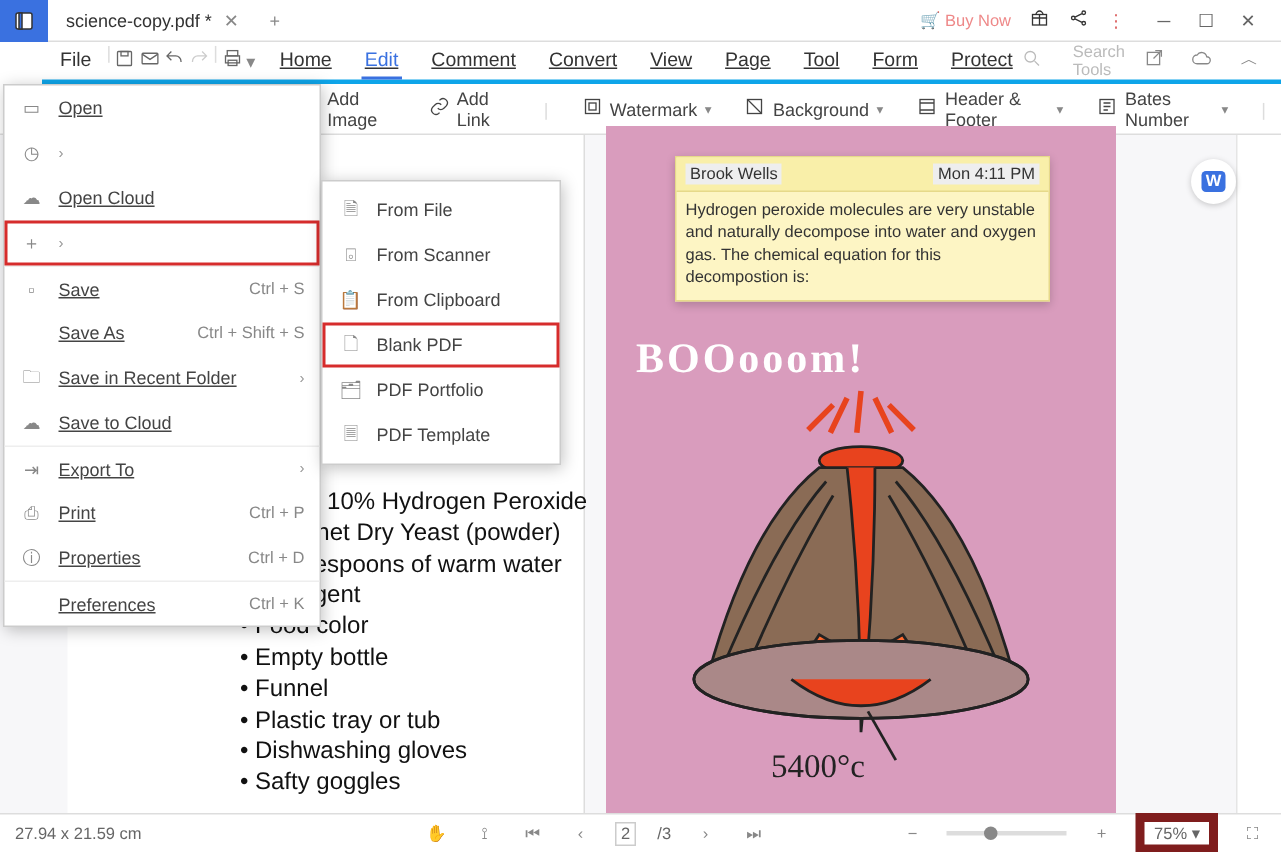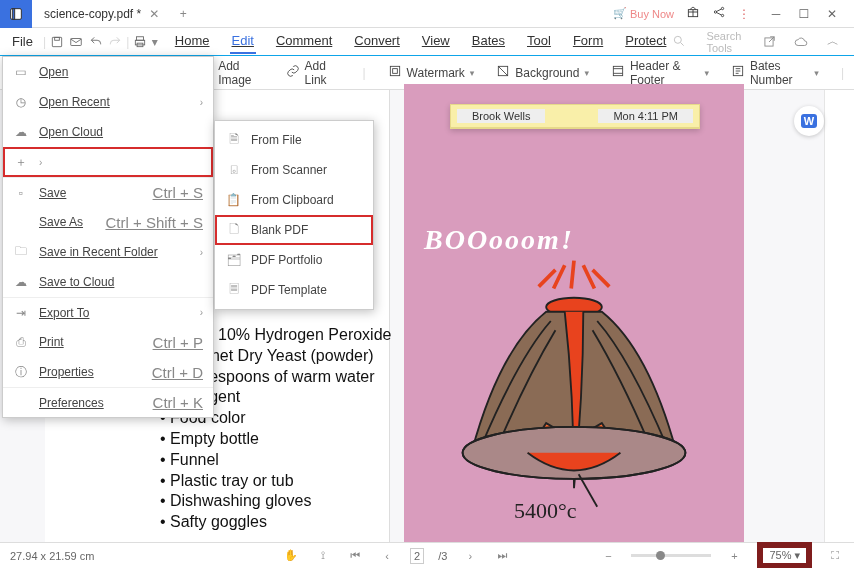--- a/index.html
+++ b/index.html
@@ -12,21 +12,21 @@
 .tab { height: 24px; background: #fff; display: flex; align-items: center; padding: 0 8px; gap: 6px; border-radius: 4px 4px 0 0; margin-left: 4px; }
 .tab-close { width: 14px; height: 14px; display:flex; align-items:center; justify-content:center; color:#888; cursor:pointer;}
 .tab-new { width: 20px; text-align:center; color:#888; margin-left:4px; cursor:pointer;}
 .titlebar-spacer { flex: 1; }
 .titlebar-right { display:flex; align-items:center; gap:12px; padding-right:8px; }
 .buy-now { color: #e88; display:flex; align-items:center; gap:3px; font-size:11px; cursor:pointer;}
 .win-controls { display:flex; gap:0; }
 .win-btn { width:28px; height:20px; display:flex; align-items:center; justify-content:center; color:#666; cursor:pointer;}
 
 
-.menurow { height: 28px; display:flex; align-items:center; padding:0 4px; border-bottom:1px solid #0ea5e9; gap:2px; }
+.menurow { height: 28px; display:flex; padding:0 4px; border-bottom:3px solid #0ea5e9; gap:2px;margin-left:28px; }
 .menurow .file-btn { font-size:13px; padding:4px 8px; cursor:pointer; }
 .menurow .icon-btn { width:22px; height:22px; display:flex; align-items:center; justify-content:center; color:#666; cursor:pointer;}
 .menurow .dd { width:10px; color:#888; display:flex; align-items:center; justify-content:center;}
 .tabbar { display:flex; gap:18px; margin-left:12px;text-decoration:underline; }
 .tabbar-item { font-size:13px; padding:4px 2px; cursor:pointer; }
 .tabbar-item.active { color:#3a71e0; border-bottom:2px solid #3a71e0; }
 .menurow-spacer { flex:1; }
 .search-tools { display:flex; align-items:center; gap:20px; color:#bbb; font-size:11px; margin-right:6px;}
 .right-icons { display:flex; gap:10px; margin-right:6px; }
 .right-icons .icon-btn { color:#888; }
@@ -41,44 +41,44 @@
 .content { position:absolute; top:90px; left:0; right:0; bottom:26px; background:#f7f7f9; }
 .paper-left { position:absolute; left:45px; top:0; width:345px; height:100%; background:#fff; border-right:1px solid #ddd; }
 .paper-right { position:absolute; left:404px; top:-6px; width:340px; height:480px; background:#d99cbd; }
 .right-sidebar { position:absolute; right:0; top:0; width:30px; height:100%; background:#fff; border-left:1px solid #e5e5e5;}
 .word-icon-badge { position:absolute; right:30px; top:16px; width:30px; height:30px; background:#fff; border-radius:50%; box-shadow:0 1px 4px rgba(0,0,0,.2); display:flex; align-items:center; justify-content:center;}
 .word-icon-badge span { background:#3a71e0; color:#fff; font-size:11px; font-weight:bold; padding:1px 3px; border-radius:3px;}
 
 
 .note { position:absolute; left:46px; top:20px; width:250px; background:#fdf5c4; border:1px solid #e6d98a; box-shadow:0 2px 6px rgba(0,0,0,.2); font-size:11px;}
 .note-head { display:flex; justify-content:space-between; padding:4px 6px; background:#f9efa9; border-bottom:1px solid #e6d98a;}
-.note-head span { background:#eee; padding:1px 15px;text-align:right;}
+.note-head span { background:#eee; padding:1px 3px;text-align:right;}
 .note-body { padding:5px 6px; line-height:1.35; height:72px;}
 
 
 .volcano-area { position:absolute; left:20px; top:140px; width:310px; height:300px;}
-.boom-text { font-family:cursive; color:#fff; font-size:28px; letter-spacing:2px; font-style:italic; font-weight:600;}
+.boom-text { font-family:cursive; color:#fff; font-size:28px; letter-spacing:2px; font-weight:600;}
 .temp-label { position:absolute; bottom:0; left:90px; font-family:cursive; font-size:22px; color:#222;}
 .page-no { position:absolute; bottom:2px; right:20px; font-size:12px; color:#5a3d55; font-weight:600;}
 
 
 .reaction-btn { position:absolute; left:268px; top:175px; font-family:cursive; font-size:13px; padding:3px 6px; border:1px solid #bbb; background:#fafafa;}
 
 
 .ingredients { position:absolute; left:170px; top:235px; font-size:16px; line-height:1.3; font-family:"Comic Sans MS",cursive; color:#111;}
 .ingredients li::marker { content:"• "; }
 
 
 .dropdown { position:absolute; background:#fff; box-shadow:1px 2px 10px rgba(0,0,0,.25); border:1px solid #ccc; z-index:20;}
 .dropdown-main { left:2px; top:56px; width:212px; }
 .dropdown-main .row { display:flex; align-items:center; height:30px; padding:0 10px; gap:10px; font-size:12px; color:#444; cursor:pointer;}
 .dropdown-main .row.sep-top { border-top:1px solid #eee; }
 .dropdown-main .row .rico { width:16px; display:flex; justify-content:center; color:#888;}
 .dropdown-main .row .label { flex:1;text-decoration:underline; }
-.dropdown-main .row .shortcut { color:#888; font-size:15px;text-decoration:underline;}
+.dropdown-main .row .shortcut { color:#888; font-size:11px;}
 .dropdown-main .row .chev { color:#999; font-size:10px;}
 .dropdown-main .row.hl { outline:2px solid #d62c2c; outline-offset:-2px; }
 
 .dropdown-sub { left:214px; top:120px; width:160px; padding:4px 0;}
 .dropdown-sub .row { display:flex; align-items:center; height:30px; padding:0 12px; gap:10px; font-size:12px; color:#444; cursor:pointer;}
 .dropdown-sub .row.hl { outline:2px solid #d62c2c; outline-offset:-2px;}
 .dropdown-sub .row .rico { width:14px; color:#888; display:flex; justify-content:center;}
 
 
 .statusbar { position:absolute; bottom:0; left:0; right:0; height:26px; border-top:1px solid #ddd; background:#fff; display:flex; align-items:center; padding:0 10px; gap:14px; font-size:11px; color:#666;}
@@ -164,21 +164,21 @@
         <rect x="7" y="14" width="10" height="6"></rect>
       </svg>
     </div>
   <div class="dd">▾</div>
   <div class="tabbar">
     <div class="tabbar-item">Home</div>
     <div class="tabbar-item active">Edit</div>
     <div class="tabbar-item">Comment</div>
     <div class="tabbar-item">Convert</div>
     <div class="tabbar-item">View</div>
-    <div class="tabbar-item">Bates</div>
+    <div class="tabbar-item">Page</div>
     <div class="tabbar-item">Tool</div>
     <div class="tabbar-item">Form</div>
     <div class="tabbar-item">Protect</div>
   </div>
   <div class="menurow-spacer"></div>
   <div class="search-tools">
     <span><svg viewBox="0 0 24 24">
           <circle cx="10" cy="10" r="6"></circle>
           <path d="M20 20l-5-5"></path>
         </svg></span>
@@ -267,20 +267,21 @@
     <li>Dishwashing gloves</li>
     <li>Safty goggles</li>
   </ul>
 
   <div class="paper-right">
     <div class="note">
       <div class="note-head">
         <span>Brook Wells</span>
         <span>Mon 4:11 PM</span>
       </div>
+      <div class="note-body">Hydrogen peroxide molecules are very unstable and naturally decompose into water and oxygen gas. The chemical equation for this decompostion is:</div>
     </div>
     <div class="volcano-area">
       <div class="boom-text">BOOooom!</div>
       <svg viewBox="0 0 300 280" style="width:300px;height:260px;">
 
         <g stroke="#222" stroke-width="2" fill="none">
           <path d="M150 5 l-3 30 M140 10 l-12 25 M160 10 l12 25 M130 15 l-18 18 M170 15 l18 18" stroke="#e8431e" stroke-width="4"></path>
           <ellipse cx="150" cy="55" rx="30" ry="10" fill="#e8431e"></ellipse>
           <path d="M40 210 Q70 100 120 60 L180 60 Q230 100 260 210 Z" fill="#8a6b55"></path>
           <path d="M50 205 Q90 110 125 70 M250 205 Q210 110 175 70"></path>
@@ -304,21 +305,20 @@
     </div>
 </div>
 
 <div class="dropdown dropdown-main">
   <div class="row">
       <span class="rico">▭</span>
       <span class="label">Open</span>
     </div>
   <div class="row">
       <span class="rico">◷</span>
-      <span class="label">Open Recent</span>
       <span class="chev">›</span>
     </div>
   <div class="row">
       <span class="rico">☁</span>
       <span class="label">Open Cloud</span>
     </div>
   <div class="row hl sep-top">
       <span class="rico">＋</span>
       <span class="chev">›</span>
     </div>

